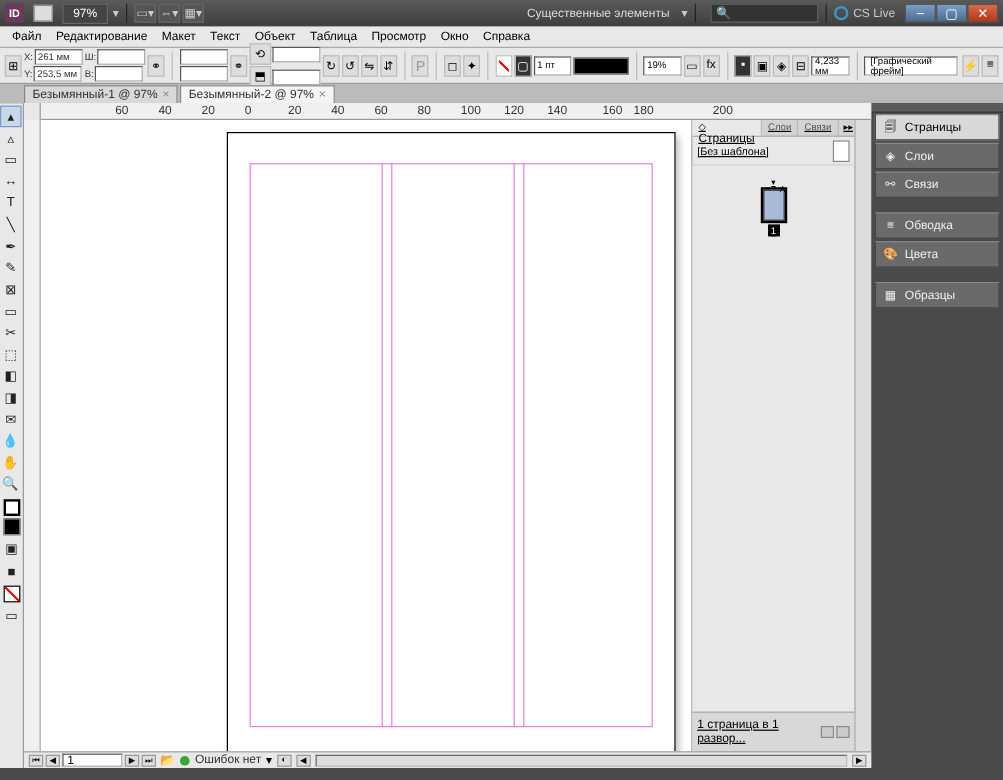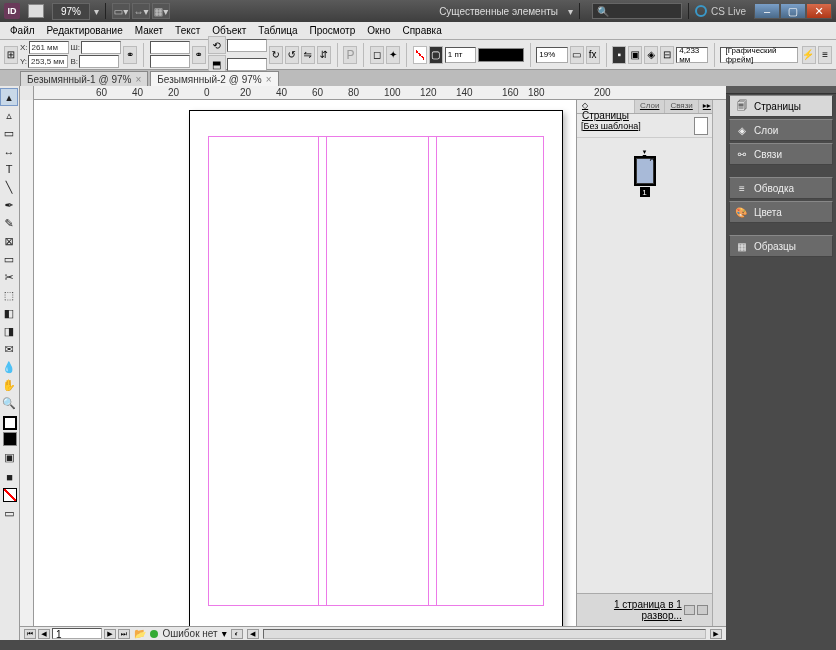--- a/index.html
+++ b/index.html
@@ -78,21 +78,21 @@
 .pages-panel .tabs .ptab { padding: 1px 5px; font-size: 8px; color: #555; border-right: 1px solid #bbb; }
 .pages-panel .tabs .ptab:first-child { background: #e8e8e8; color: #000; }
 .pages-panel .tabs .mm { margin-left: auto; padding: 1px 4px; font-size: 8px; }
 .pages-panel .master-row { height: 24px; display: flex; align-items: center; padding: 0 4px; border-bottom: 1px solid #ccc; }
 .pages-panel .master-lbl { flex: 1; font-size: 9px; }
 .pages-panel .master-thumb { width: 14px; height: 18px; background: #fff; border: 1px solid #888; }
 .pages-panel .pages-area { flex: 1; background: #e8e8e8; display: flex; flex-direction: column; align-items: center; padding-top: 10px; }
 .pages-panel .page-thumb { width: 18px; height: 26px; background: #a8bad8; border: 1px solid #333; box-shadow: 0 0 0 2px #000; position: relative; }
 .pages-panel .page-thumb .corner { position: absolute; top: -4px; right: -2px; font-size: 7px; }
 .pages-panel .page-num { width: 10px; height: 10px; background: #000; color: #fff; display: flex; align-items: center; justify-content: center; font-size: 8px; margin-top: 3px; }
-.pages-panel .status { height: 14px; background: #d8d8d8; border-top: 1px solid #aaa; display: flex; align-items: center; padding: 16px 4px; font-size: 8px; text-align: right; }
+.pages-panel .status { height: 14px; background: #d8d8d8; border-top: 1px solid #aaa; display: flex; align-items: center; padding: 16px 4px; font-size: 8px; }
 .pages-panel .status .ico { margin-left: auto; width: 12px; height: 10px; background: #ccc; border: 1px solid #888; margin-left: 2px; }
 
 
 .right-dock { width: 110px; background: #4a4a4a; display: flex; flex-direction: column; }
 .dock-handle { height: 8px; background: #5a5a5a; border-bottom: 1px solid #333; }
 .dock-item { height: 22px; background: #6a6a6a; border: 1px solid #444; border-top: 1px solid #888; margin: 1px 3px; display: flex; align-items: center; padding: 0 5px; gap: 5px; color: #eee; font-size: 10px; }
 .dock-item.active { background: #d8d8d8; color: #000; }
 .dock-item .di-ico { width: 14px; height: 12px; display: flex; align-items: center; justify-content: center; }
 .dock-gap { height: 10px; }
 

